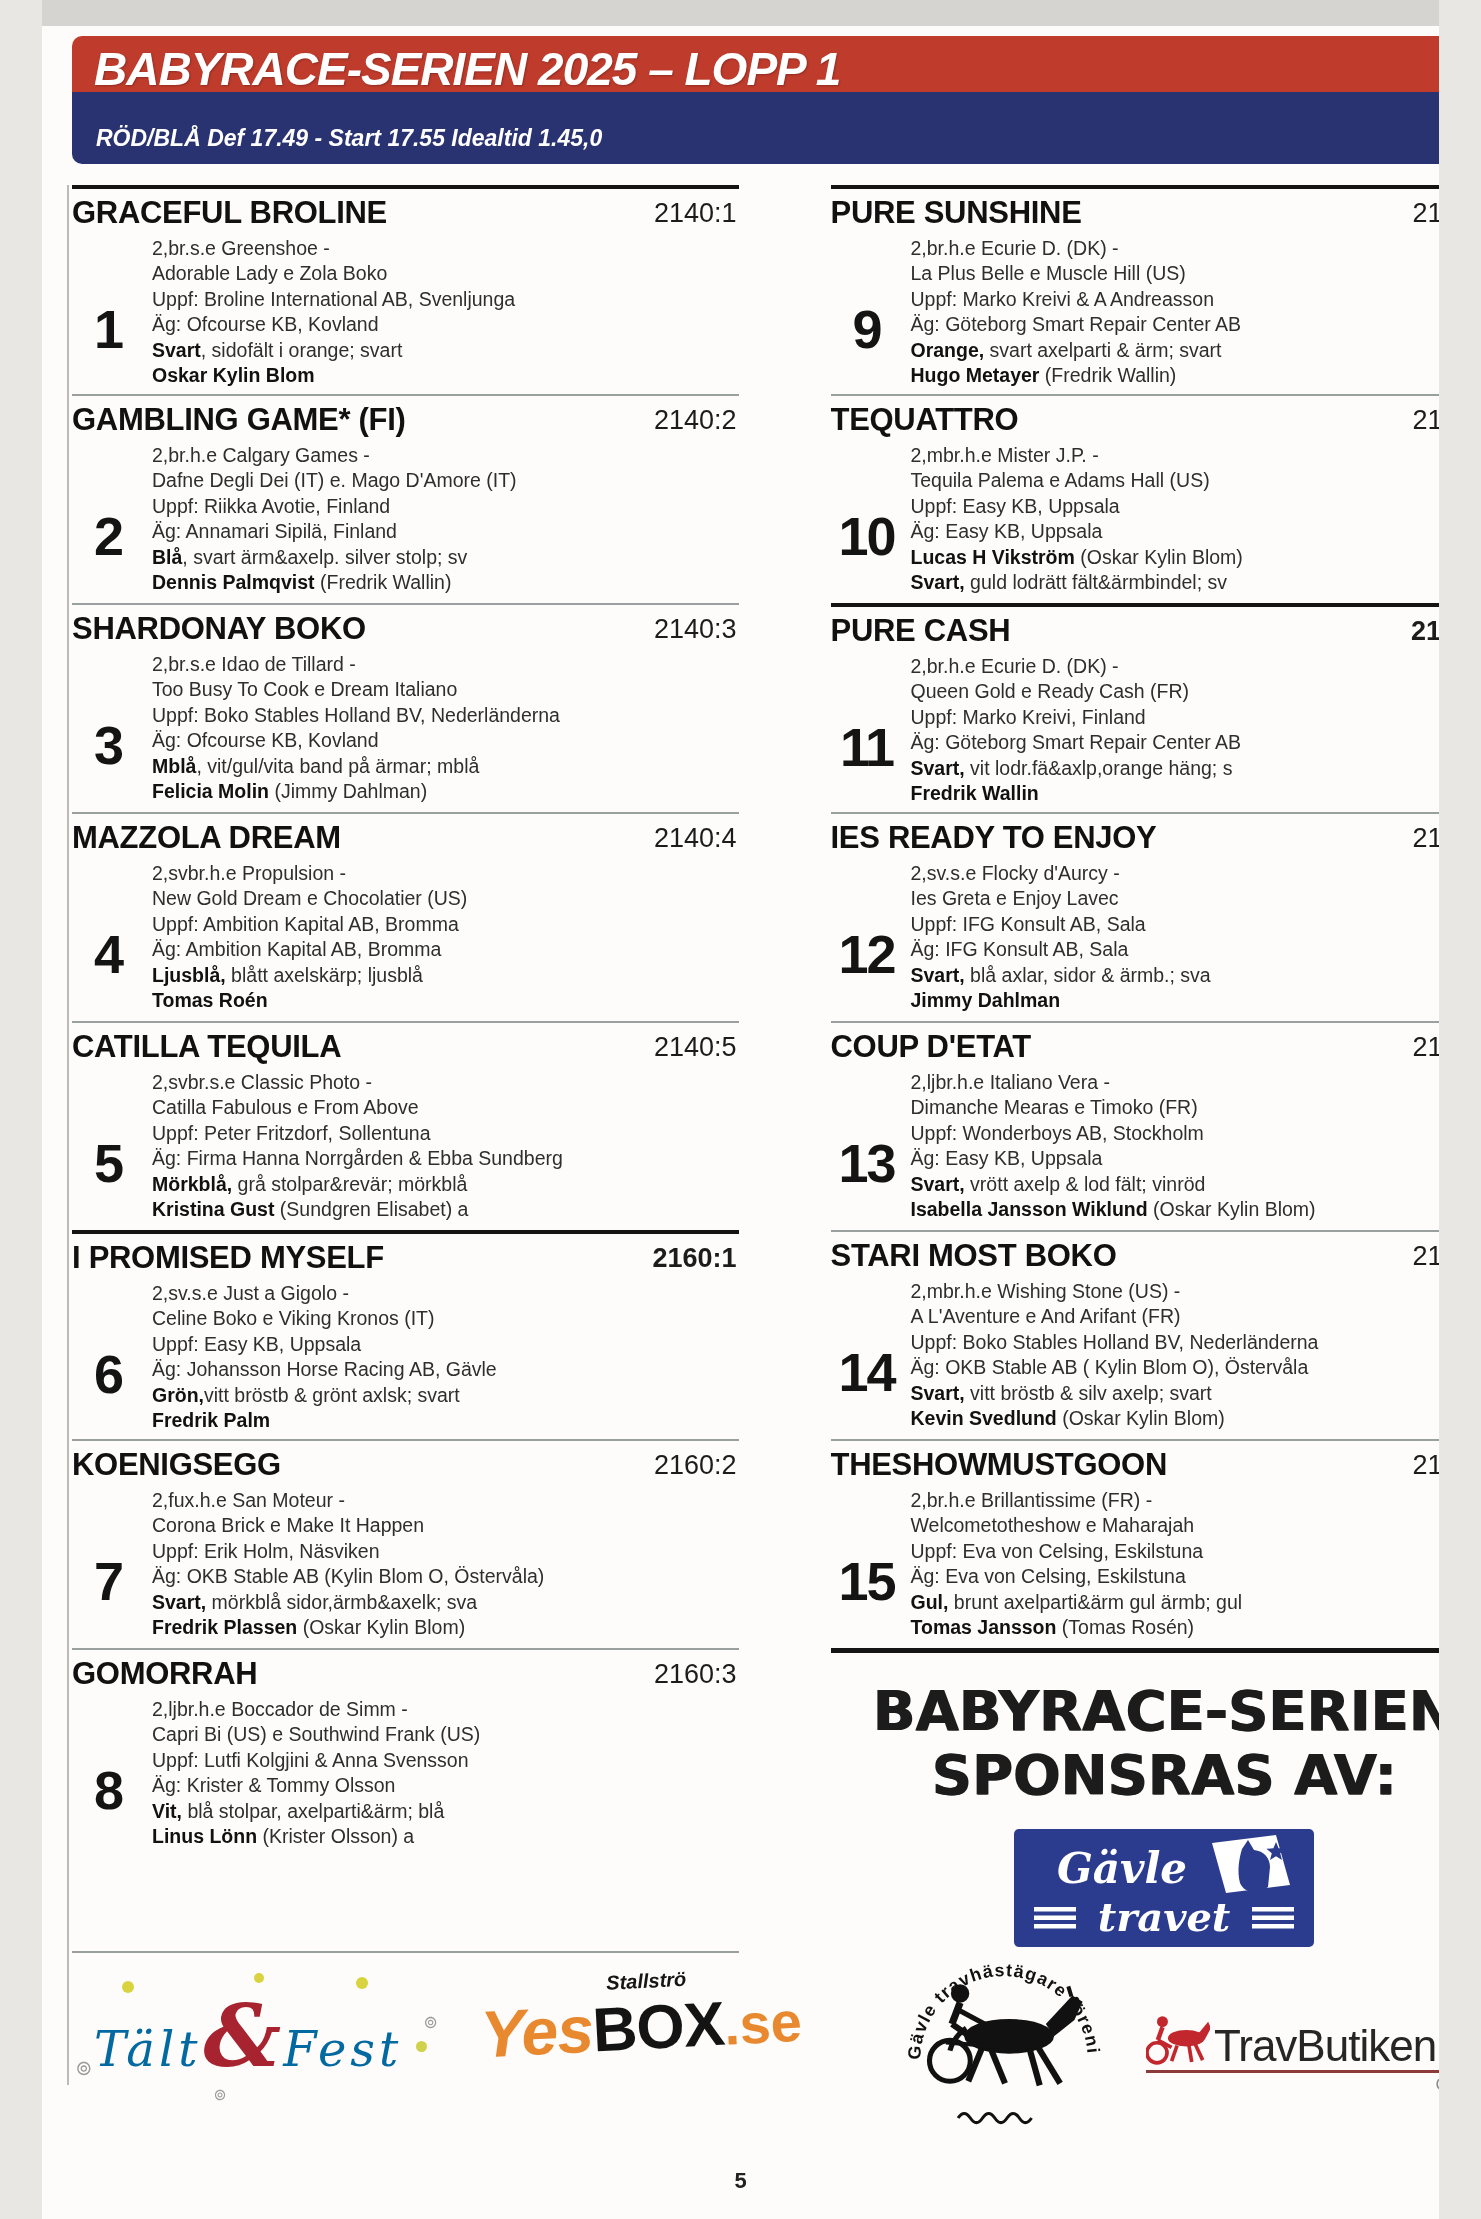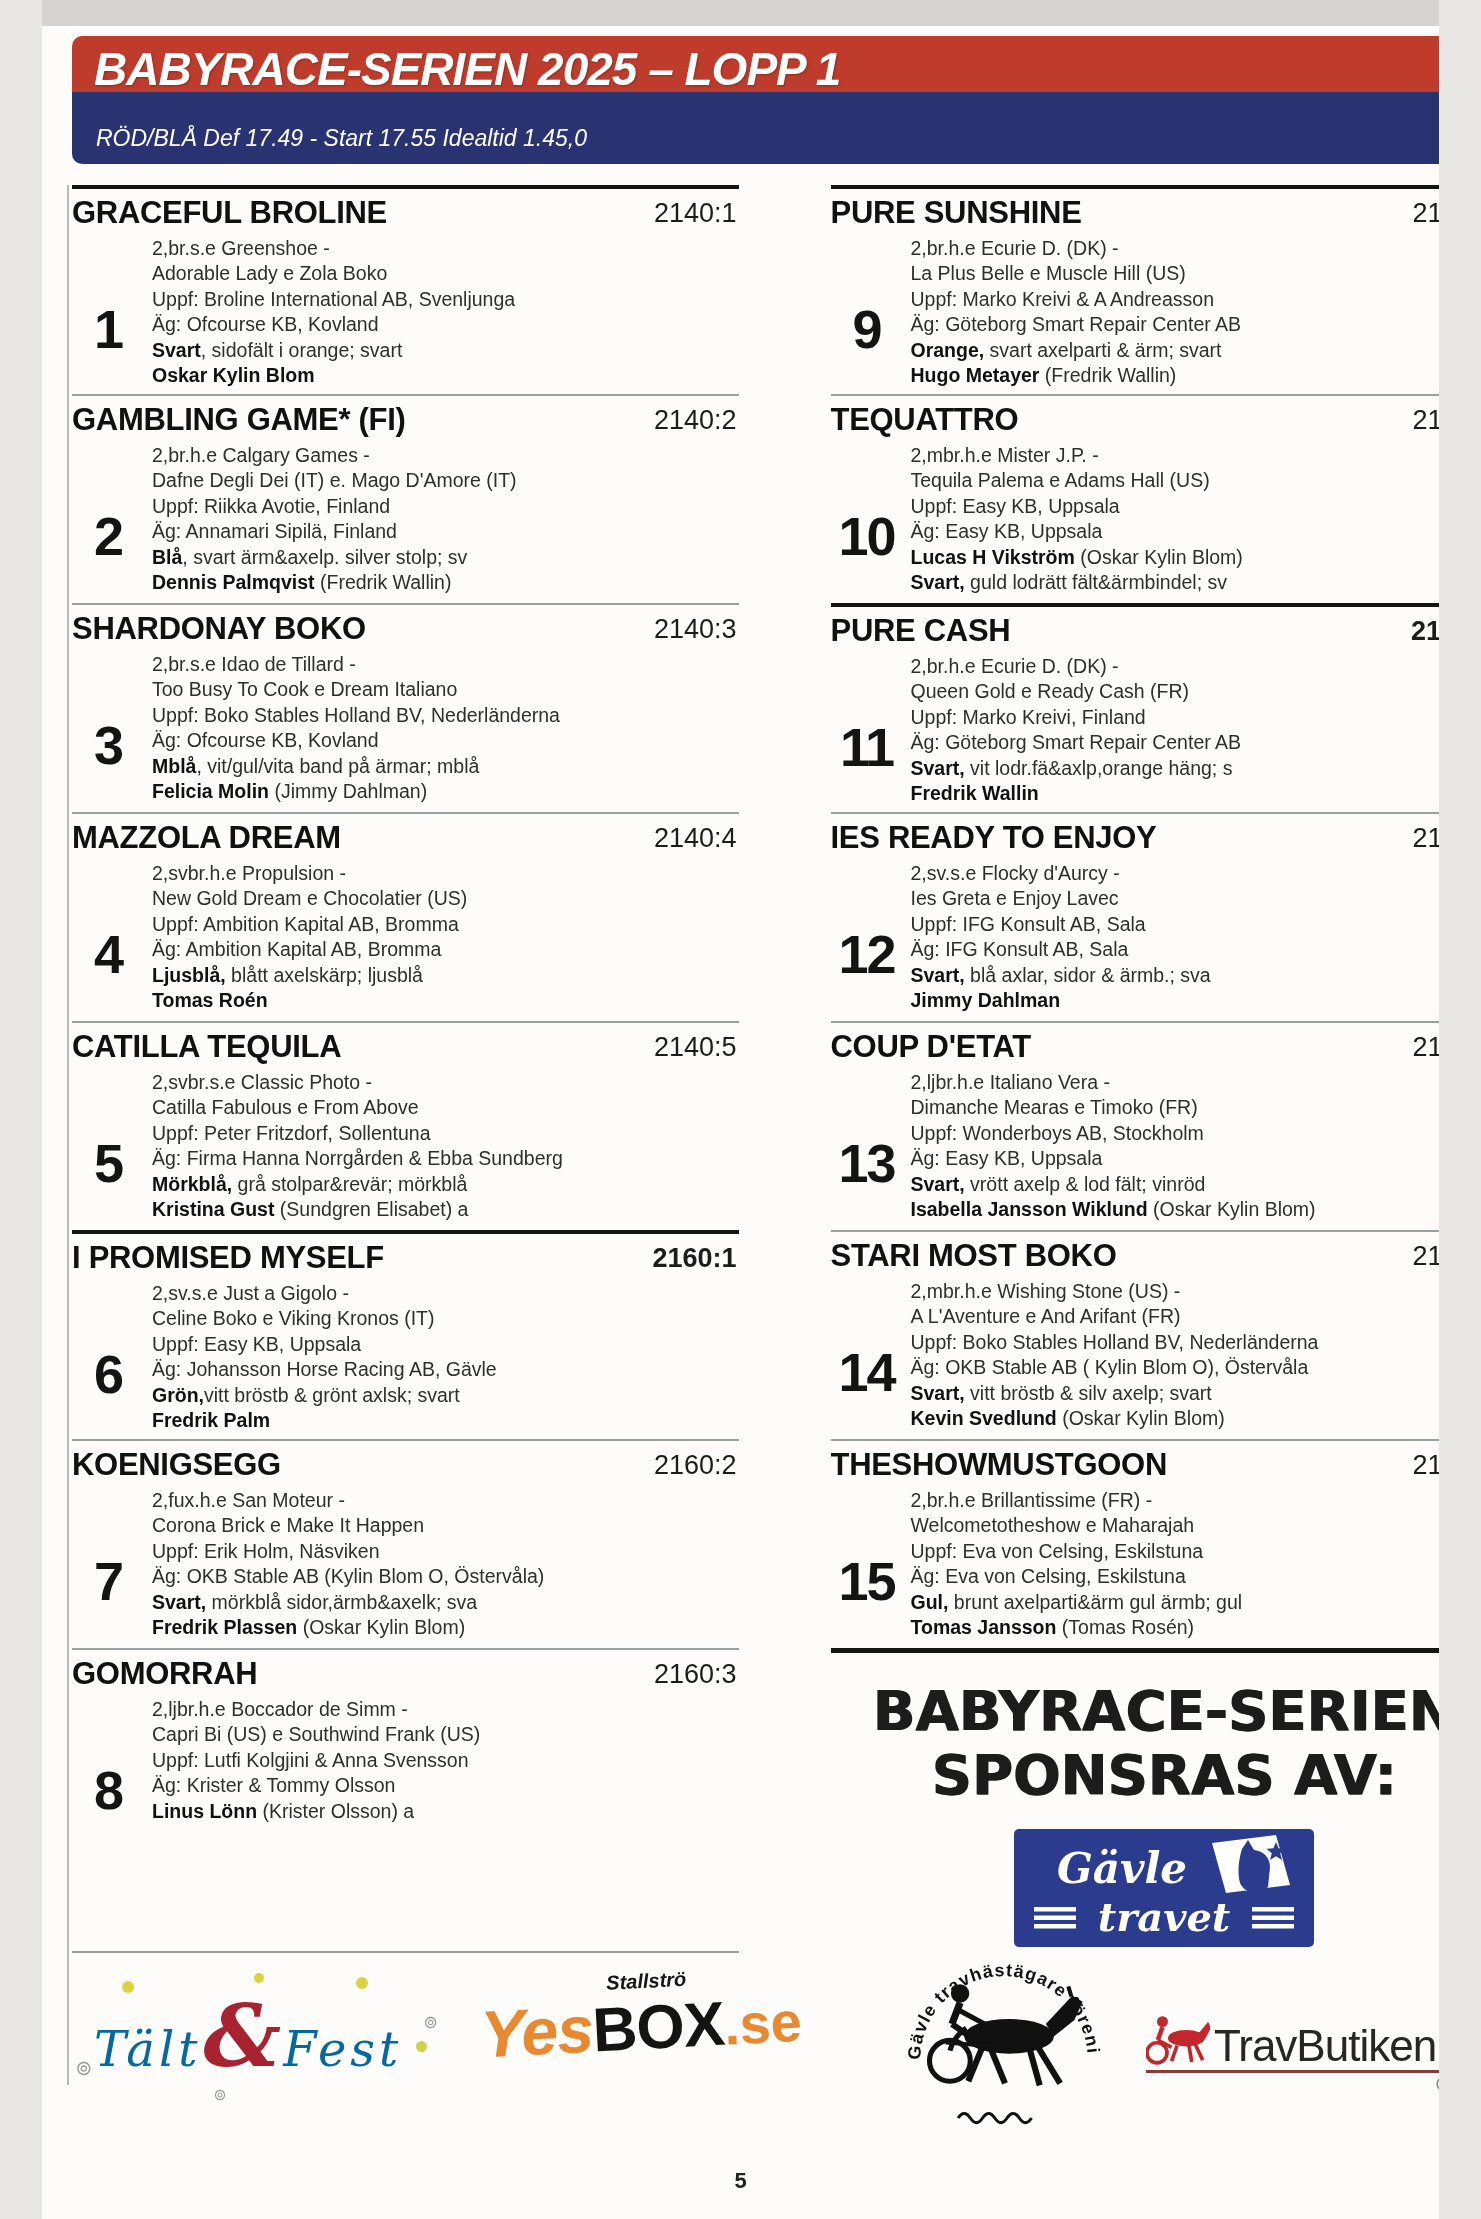--- a/index.html
+++ b/index.html
@@ -14,21 +14,21 @@
 
   
   .banner{position:absolute;top:36px;left:30px;width:1422px;height:128px;border-radius:10px;overflow:hidden;}
   .banner-red{position:absolute;top:0;left:0;width:100%;height:56px;background:#bf3b2c;}
   .banner-blue{position:absolute;top:56px;left:0;width:100%;height:72px;background:#2a3372;}
   .banner-title{
     position:absolute;top:6px;left:22px;margin:0;color:#fff;font-size:46px;font-weight:800;
     font-style:italic;letter-spacing:-1px;white-space:nowrap;text-shadow:1px 1px 2px rgba(0,0,0,.25);
   }
   .banner-sub{
-    position:absolute;bottom:12px;left:24px;color:#fff;font-size:23px;font-weight:400;
+    position:absolute;bottom:12px;left:24px;color:#fff;font-size:23px;font-weight:700;
     font-style:italic;letter-spacing:0;white-space:nowrap;
   }
 
   
   .columns{position:absolute;top:185px;left:30px;width:1425px;display:flex;gap:92px;}
   .col{flex:1;min-width:0;}
   .col-left{border-bottom:2px solid #9aa0a0;}
   .col-entries-right{border-bottom:5px solid #151515;}
 
   .entry{height:209px;box-sizing:border-box;padding-top:6px;position:relative;overflow:hidden;}
@@ -232,20 +232,21 @@
             <h2 class="entry-name">GOMORRAH</h2>
             <div class="entry-race">2160:3</div>
           </div>
           <div class="entry-body">
             <div class="entry-num">8</div>
             <div class="entry-lines">
               <div class="eline">2,ljbr.h.e Boccador de Simm -</div>
               <div class="eline">Capri Bi (US) e Southwind Frank (US)</div>
               <div class="eline">Uppf: Lutfi Kolgjini &amp; Anna Svensson</div>
               <div class="eline">Äg: Krister &amp; Tommy Olsson</div>
+              <div class="eline"><b>Vit,</b><span> blå stolpar, axelparti&amp;ärm; blå</span></div>
               <div class="eline"><b>Linus Lönn</b><span> (Krister Olsson) a</span></div>
             </div>
           </div>
         </article>
       </section>
 
     <section class="col">
       <div class="col-entries-right">
 
           <article class="entry thick">

